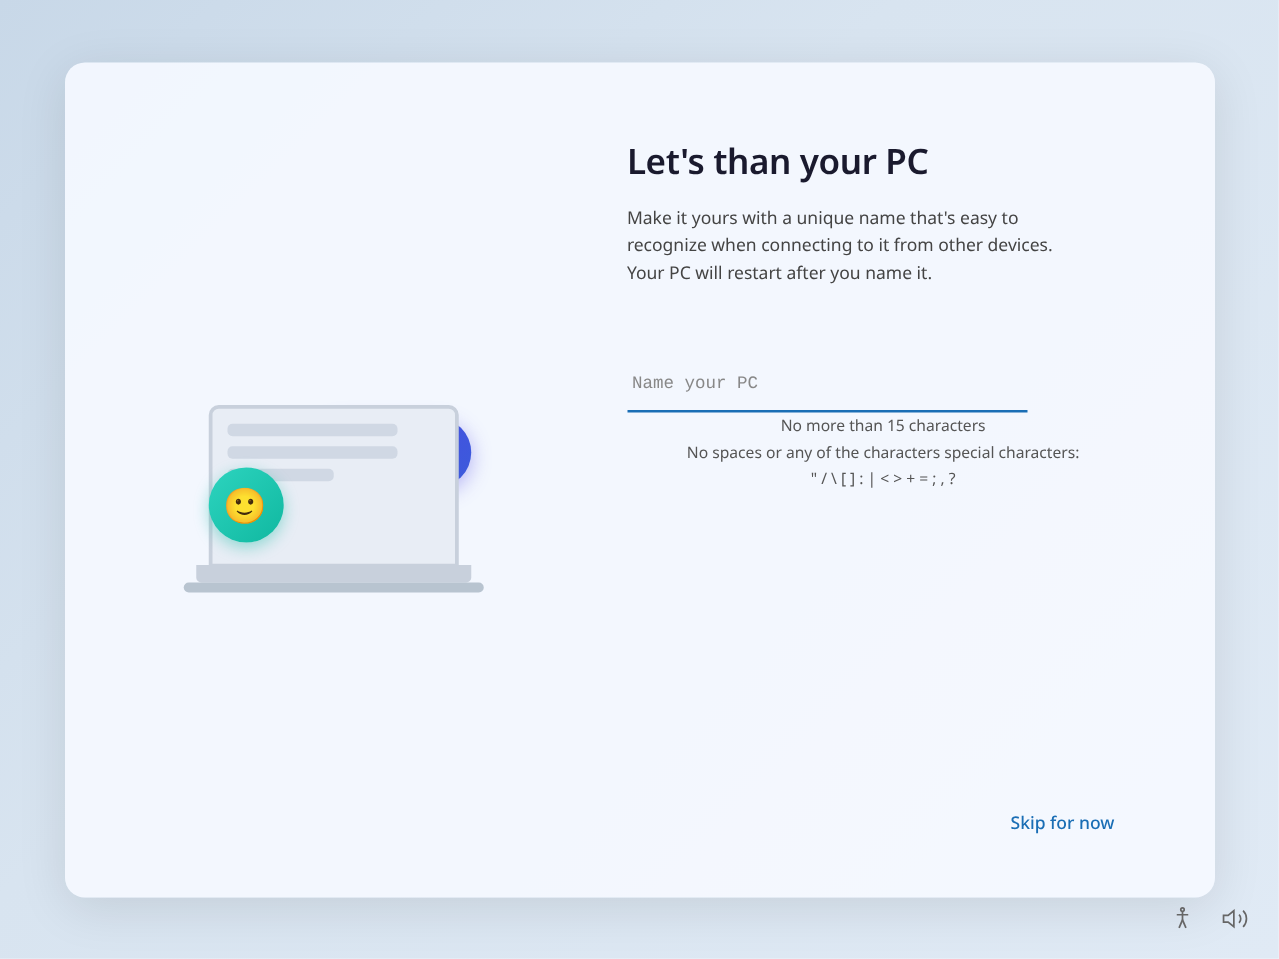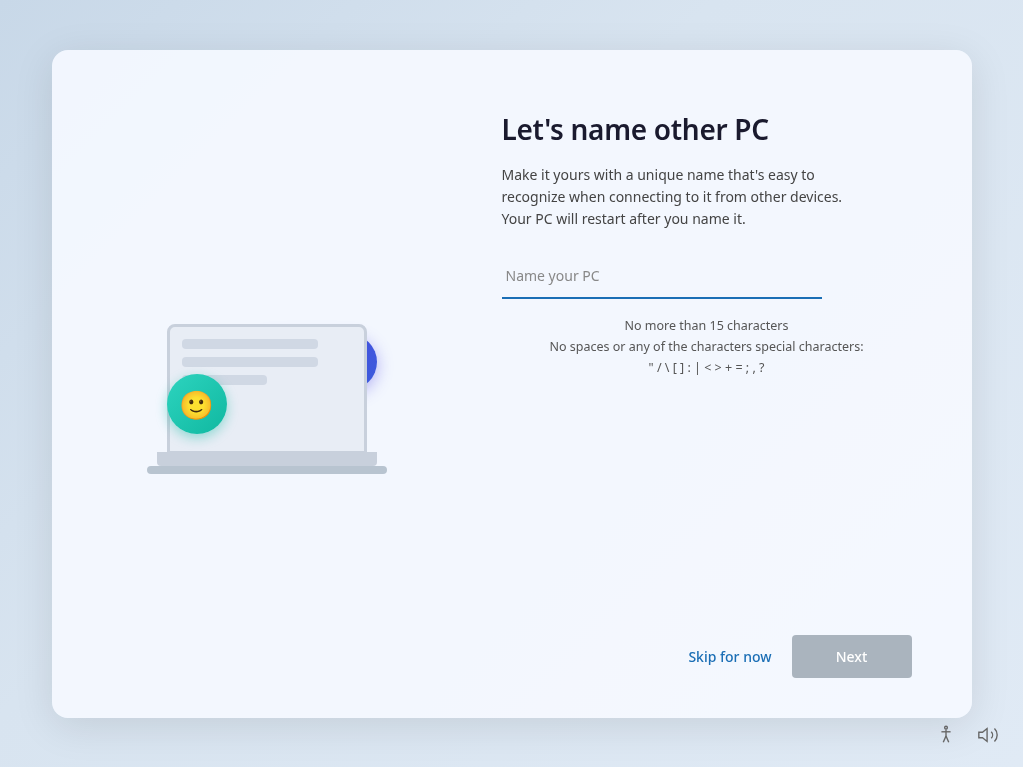--- a/index.html
+++ b/index.html
@@ -166,26 +166,26 @@
       color: #1a1a2e;
       margin-bottom: 16px;
       letter-spacing: -0.3px;
     }
 
     .page-description {
       font-size: 14px;
       color: #444;
       line-height: 1.6;
       max-width: 370px;
-      margin-bottom: 24px;
+      margin-bottom: 55px;
     }
 
     .input-wrapper {
       position: relative;
-      margin-bottom: 16px;
+      font-family: Liberation Mono, monospace;
     }
 
     .pc-name-input {
       width: 320px;
       height: 44px;
       border: none;
       border-bottom: 2px solid #1a6eb5;
       background: transparent;
       padding: 8px 4px;
       font-size: 14px;
@@ -286,39 +286,38 @@
         <span>🙂</span>
       </div>
 
     </div>
   </div>
 
   <div class="content-panel">
 
     <div class="content-main">
 
-      <h1 class="page-title">Let's name other PC</h1>
+      <h1 class="page-title">Let's than your PC</h1>
 
       <p class="page-description">Make it yours with a unique name that's easy to recognize when connecting to it from other devices. Your PC will restart after you name it.</p>
 
       <div class="input-wrapper">
         <input class="pc-name-input" type="text" placeholder="Name your PC" style="">
       </div>
 
       <div class="hint-text">
         <div>No more than 15 characters</div>
         <div>No spaces or any of the characters special characters:</div>
         <div>" / \ [ ] : | &lt; &gt; + = ; , ?</div>
       </div>
 
     </div>
 
     <div class="action-area">
       <button class="skip-button">Skip for now</button>
-      <button class="next-button">Next</button>
     </div>
 
   </div>
 
 </div>
 
 <div class="bottom-icons">
   <span class="accessibility-icon">
     <svg viewBox="0 0 24 24" xmlns="http://www.w3.org/2000/svg">
       <circle cx="12" cy="4" r="1.5"></circle>

